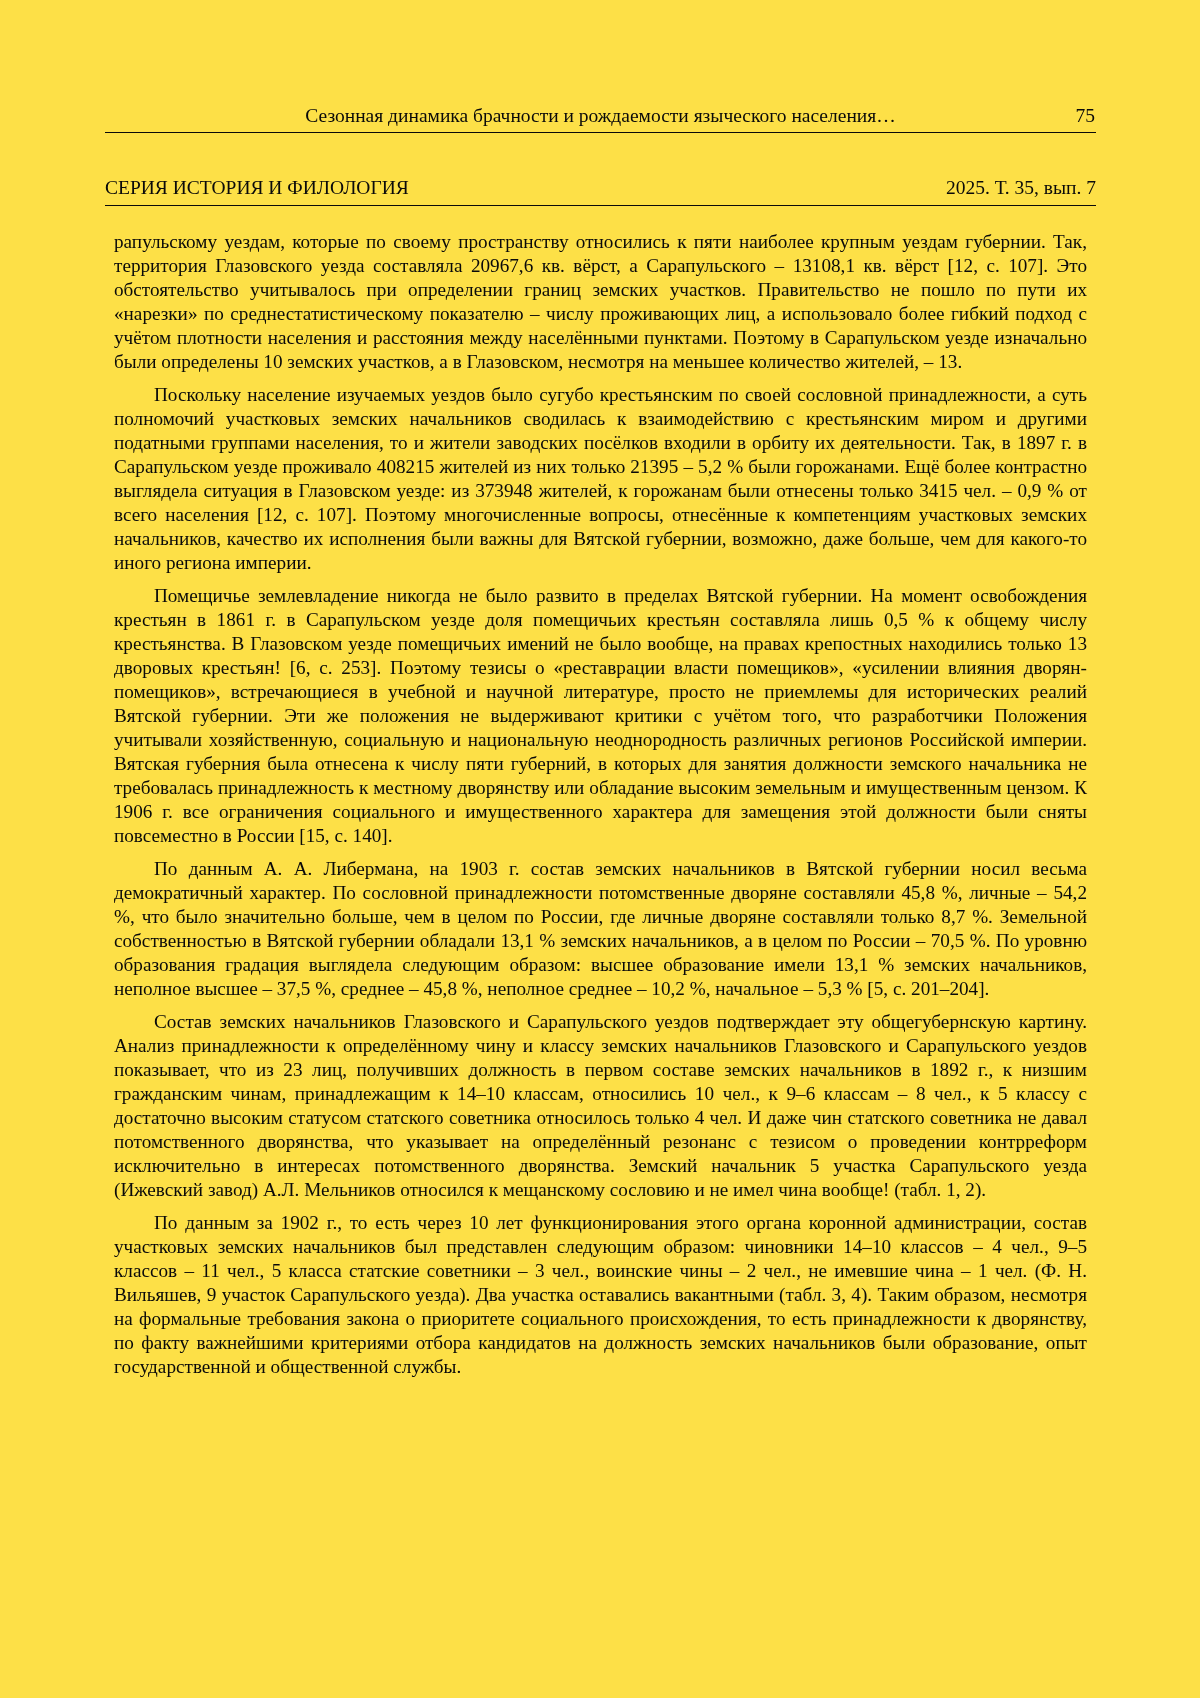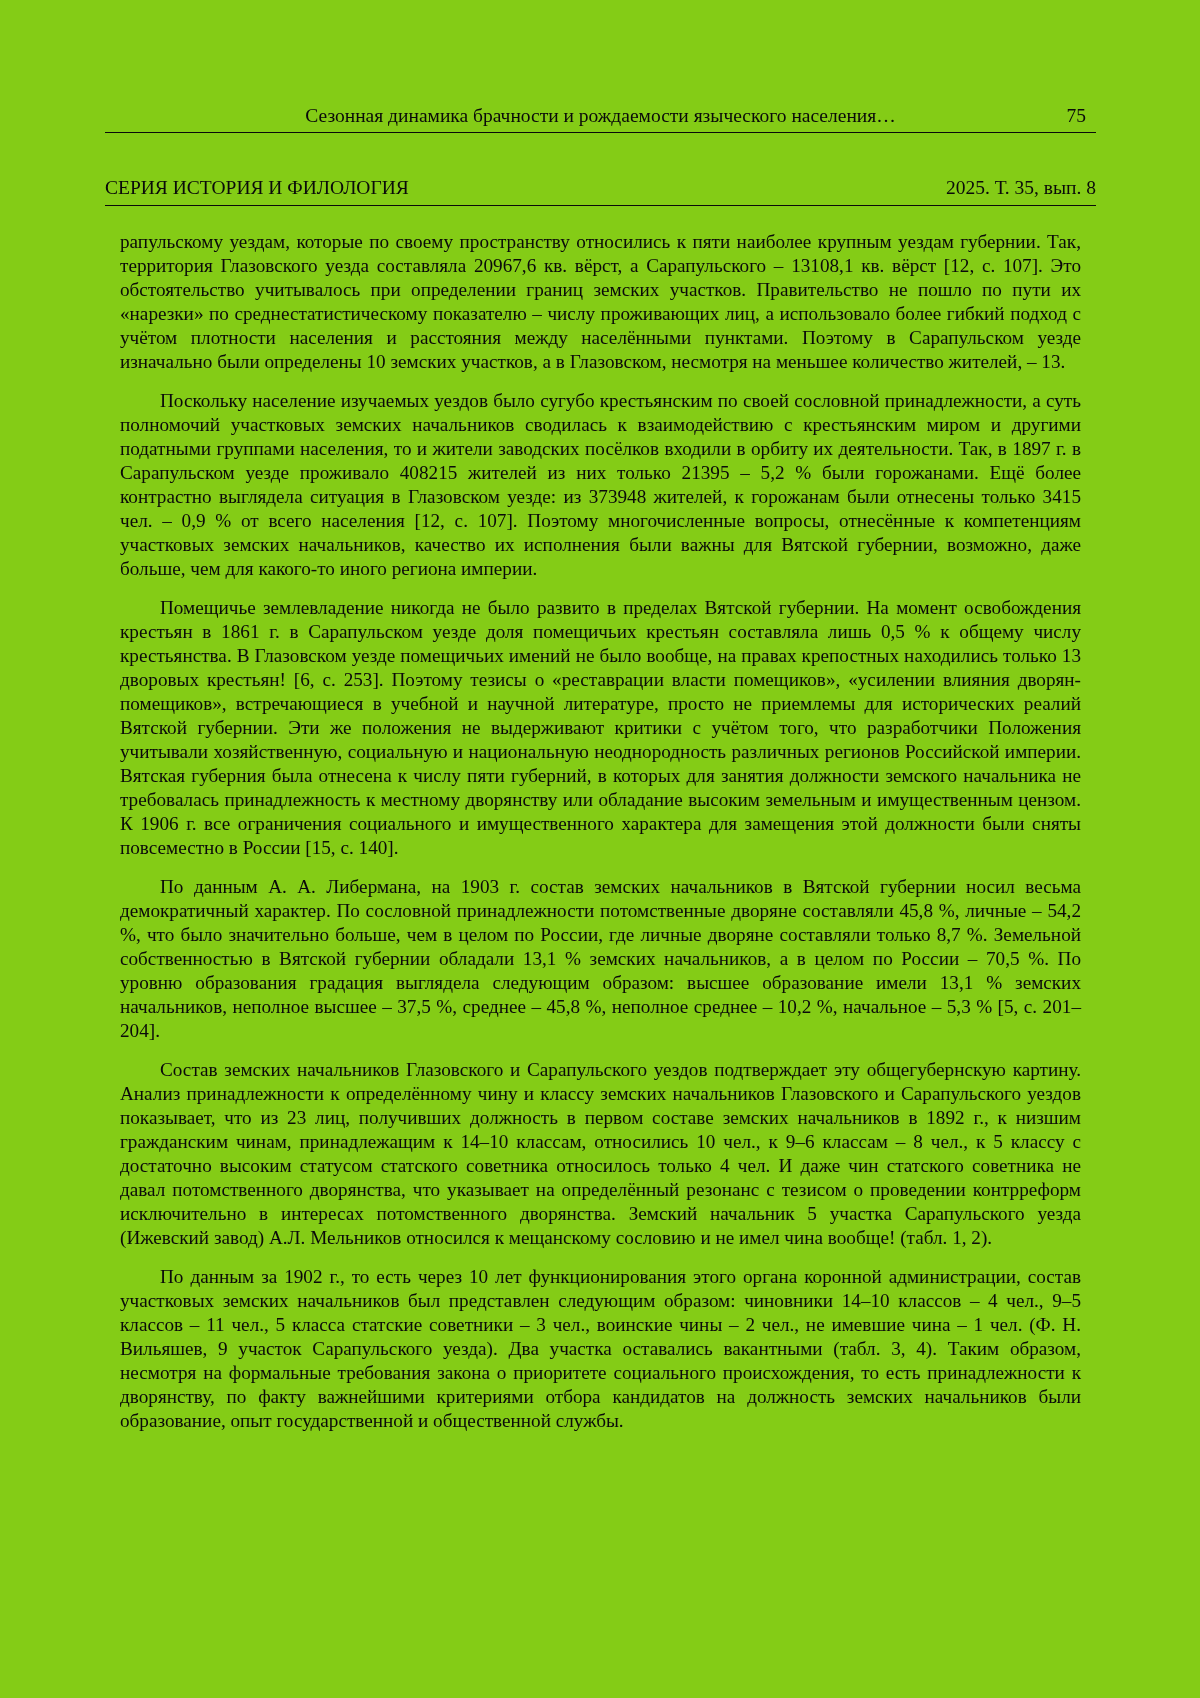--- a/index.html
+++ b/index.html
@@ -5,82 +5,82 @@
   html, body {
     margin: 0;
     padding: 0;
     background: #ffffff;
   }
   .page {
     position: relative;
     width: 1200px;
     min-height: 1698px;
     box-sizing: border-box;
-    background: #84cc16;
+    background: #fde047;
     color: #0a0a0a;
     padding: 104px 104px 60px 105px;
     font-family: "Liberation Serif", "DejaVu Serif", serif;
   }
   .page-header {
     margin-bottom: 24px;
   }
   .header-row1 {
     position: relative;
     text-align: center;
     font-size: 19.5px;
     line-height: 1.2;
     padding-bottom: 5px;
     border-bottom: 1.5px solid #0a0a0a;
   }
   .running-title {
     display: inline-block;
   }
   .page-number {
     position: absolute;
-    right: 10px;
+    right: 1px;
     top: 0;
   }
   .header-row2 {
     display: flex;
     justify-content: space-between;
     align-items: baseline;
     font-size: 19.5px;
     line-height: 1.2;
     padding: 3px 0 5px 0;
     border-bottom: 1.5px solid #0a0a0a;
     margin-top: 40px;
   }
   .article-body {
     font-size: 19.2px;
     line-height: 24px;
     text-align: justify;
     hyphens: auto;
     -webkit-hyphens: auto;
   }
   .article-body p {
-    margin: 15px;
+    margin: 9px;
     text-indent: 40px;
   }
   .article-body p.no-indent {
     text-indent: 0;
   }
 </style>
 </head>
 <body>
 
 <div class="page">
 
   <header class="page-header">
     <div class="header-row1">
       <span class="running-title">Сезонная динамика брачности и рождаемости языческого населения…</span>
       <span class="page-number">75</span>
     </div>
     <div class="header-row2">
       <span>СЕРИЯ ИСТОРИЯ И ФИЛОЛОГИЯ</span>
-      <span>2025. Т. 35, вып. 8</span>
+      <span>2025. Т. 35, вып. 7</span>
     </div>
   </header>
 
   <main class="article-body">
     <p class="no-indent">рапульскому уездам, которые по своему пространству относились к пяти наиболее крупным уездам губернии. Так, территория Глазовского уезда составляла 20967,6 кв. вёрст, а Сарапульского – 13108,1 кв. вёрст [12, с. 107]. Это обстоятельство учитывалось при определении границ земских участков. Правительство не пошло по пути их «нарезки» по среднестатистическому показателю – числу проживающих лиц, а использовало более гибкий подход с учётом плотности населения и расстояния между населёнными пунктами. Поэтому в Сарапульском уезде изначально были определены 10 земских участков, а в Глазовском, несмотря на меньшее количество жителей, – 13.</p>
     <p>Поскольку население изучаемых уездов было сугубо крестьянским по своей сословной принадлежности, а суть полномочий участковых земских начальников сводилась к взаимодействию с крестьянским миром и другими податными группами населения, то и жители заводских посёлков входили в орбиту их деятельности. Так, в 1897 г. в Сарапульском уезде проживало 408215 жителей из них только 21395 – 5,2 % были горожанами. Ещё более контрастно выглядела ситуация в Глазовском уезде: из 373948 жителей, к горожанам были отнесены только 3415 чел. – 0,9 % от всего населения [12, с. 107]. Поэтому многочисленные вопросы, отнесённые к компетенциям участковых земских начальников, качество их исполнения были важны для Вятской губернии, возможно, даже больше, чем для какого-то иного региона империи.</p>
     <p>Помещичье землевладение никогда не было развито в пределах Вятской губернии. На момент освобождения крестьян в 1861 г. в Сарапульском уезде доля помещичьих крестьян составляла лишь 0,5 % к общему числу крестьянства. В Глазовском уезде помещичьих имений не было вообще, на правах крепостных находились только 13 дворовых крестьян! [6, с. 253]. Поэтому тезисы о «реставрации власти помещиков», «усилении влияния дворян-помещиков», встречающиеся в учебной и научной литературе, просто не приемлемы для исторических реалий Вятской губернии. Эти же положения не выдерживают критики с учётом того, что разработчики Положения учитывали хозяйственную, социальную и национальную неоднородность различных регионов Российской империи. Вятская губерния была отнесена к числу пяти губерний, в которых для занятия должности земского начальника не требовалась принадлежность к местному дворянству или обладание высоким земельным и имущественным цензом. К 1906 г. все ограничения социального и имущественного характера для замещения этой должности были сняты повсеместно в России [15, с. 140].</p>
     <p>По данным А. А. Либермана, на 1903 г. состав земских начальников в Вятской губернии носил весьма демократичный характер. По сословной принадлежности потомственные дворяне составляли 45,8 %, личные – 54,2 %, что было значительно больше, чем в целом по России, где личные дворяне составляли только 8,7 %. Земельной собственностью в Вятской губернии обладали 13,1 % земских начальников, а в целом по России – 70,5 %. По уровню образования градация выглядела следующим образом: высшее образование имели 13,1 % земских начальников, неполное высшее – 37,5 %, среднее – 45,8 %, неполное среднее – 10,2 %, начальное – 5,3 % [5, с. 201–204].</p>
     <p>Состав земских начальников Глазовского и Сарапульского уездов подтверждает эту общегубернскую картину. Анализ принадлежности к определённому чину и классу земских начальников Глазовского и Сарапульского уездов показывает, что из 23 лиц, получивших должность в первом составе земских начальников в 1892 г., к низшим гражданским чинам, принадлежащим к 14–10 классам, относились 10 чел., к 9–6 классам – 8 чел., к 5 классу с достаточно высоким статусом статского советника относилось только 4 чел. И даже чин статского советника не давал потомственного дворянства, что указывает на определённый резонанс с тезисом о проведении контрреформ исключительно в интересах потомственного дворянства. Земский начальник 5 участка Сарапульского уезда (Ижевский завод) А.Л. Мельников относился к мещанскому сословию и не имел чина вообще! (табл. 1, 2).</p>
     <p>По данным за 1902 г., то есть через 10 лет функционирования этого органа коронной администрации, состав участковых земских начальников был представлен следующим образом: чиновники 14–10 классов – 4 чел., 9–5 классов – 11 чел., 5 класса статские советники – 3 чел., воинские чины – 2 чел., не имевшие чина – 1 чел. (Ф. Н. Вильяшев, 9 участок Сарапульского уезда). Два участка оставались вакантными (табл. 3, 4). Таким образом, несмотря на формальные требования закона о приоритете социального происхождения, то есть принадлежности к дворянству, по факту важнейшими критериями отбора кандидатов на должность земских начальников были образование, опыт государственной и общественной службы.</p>

